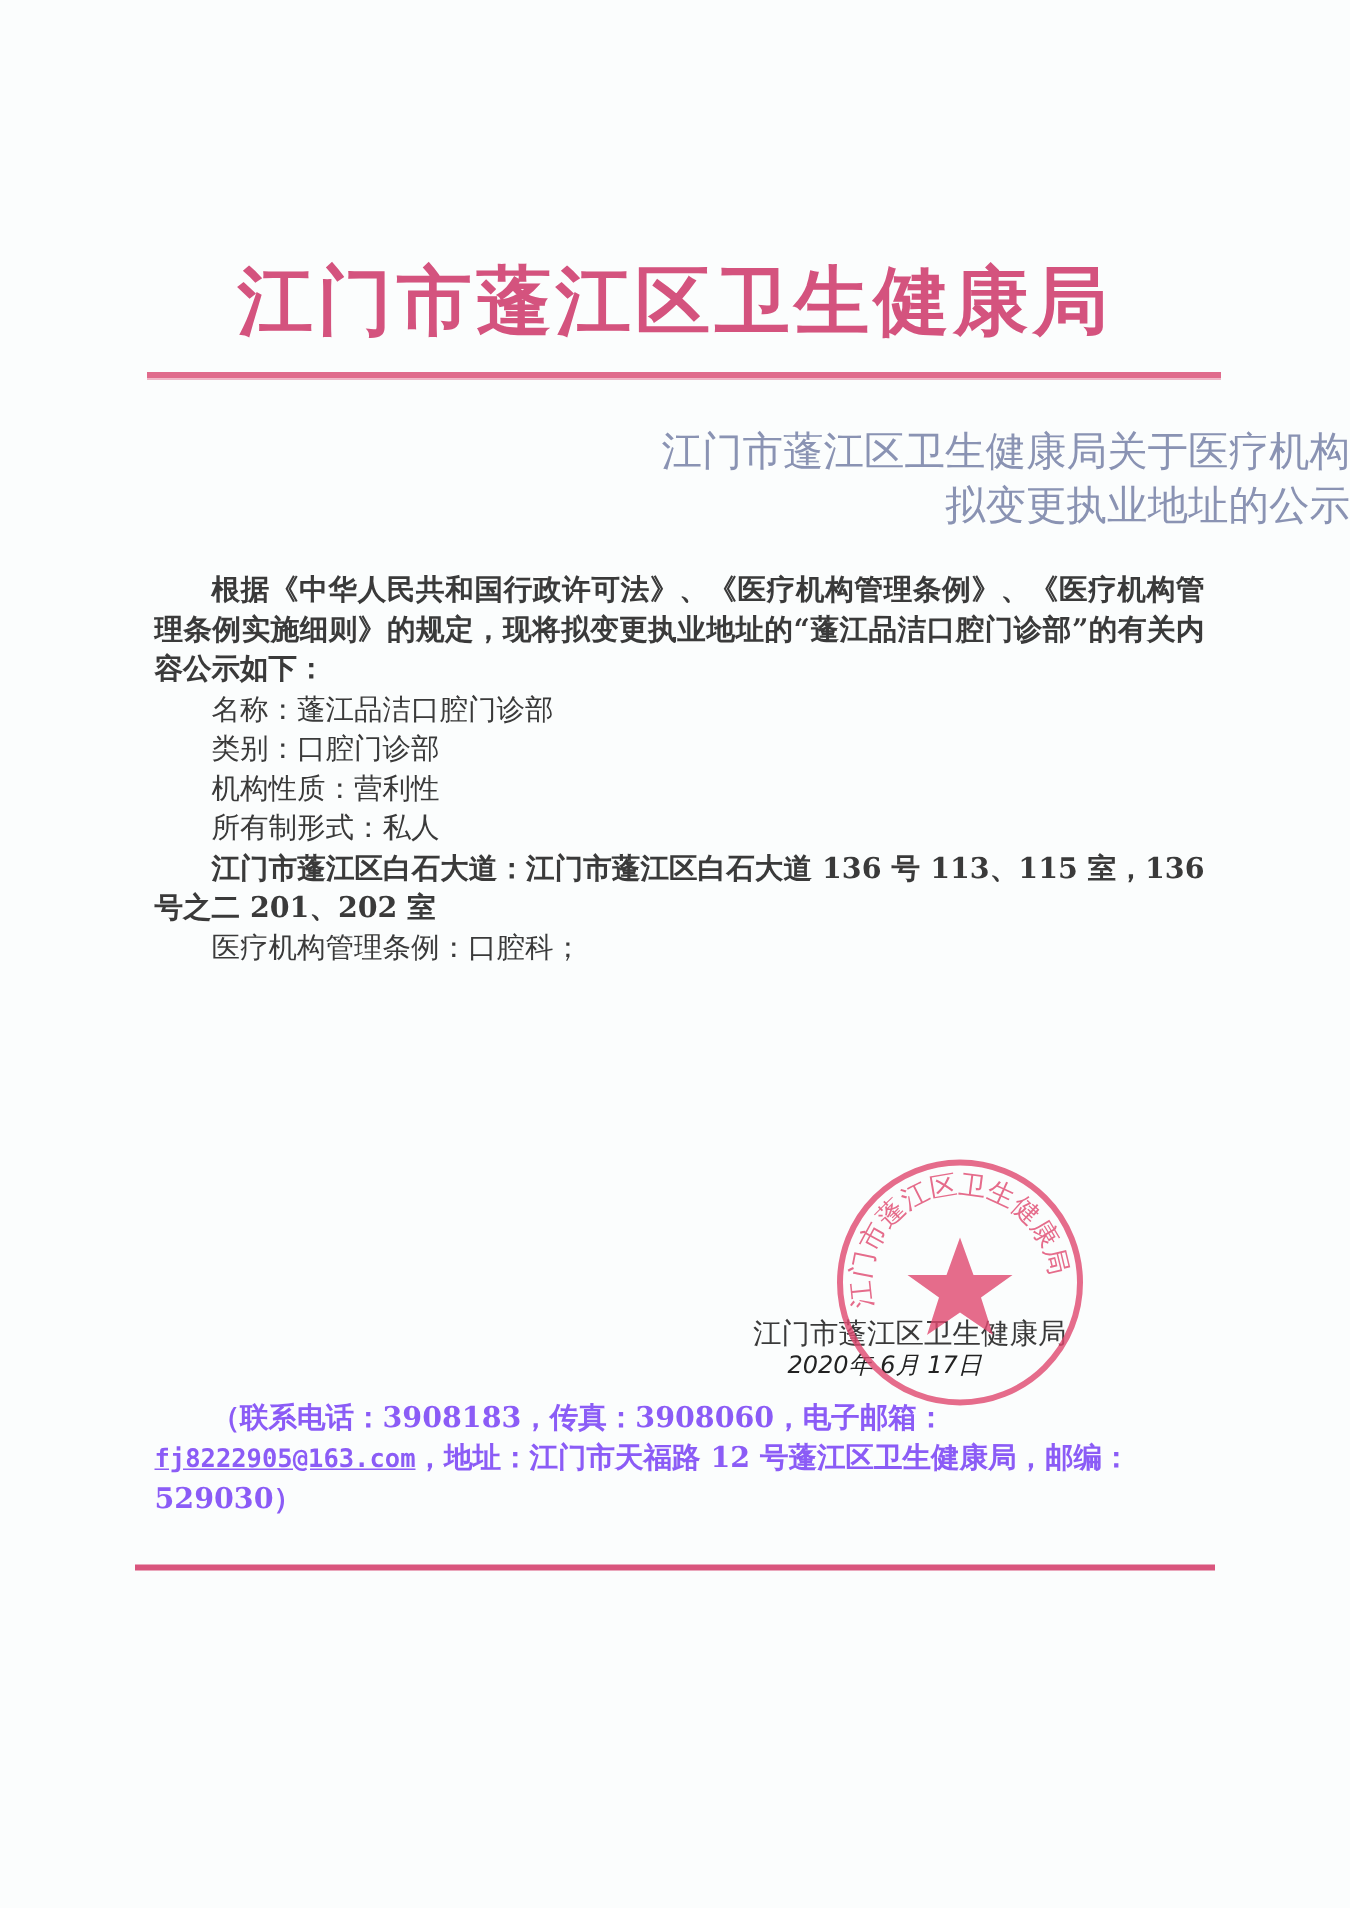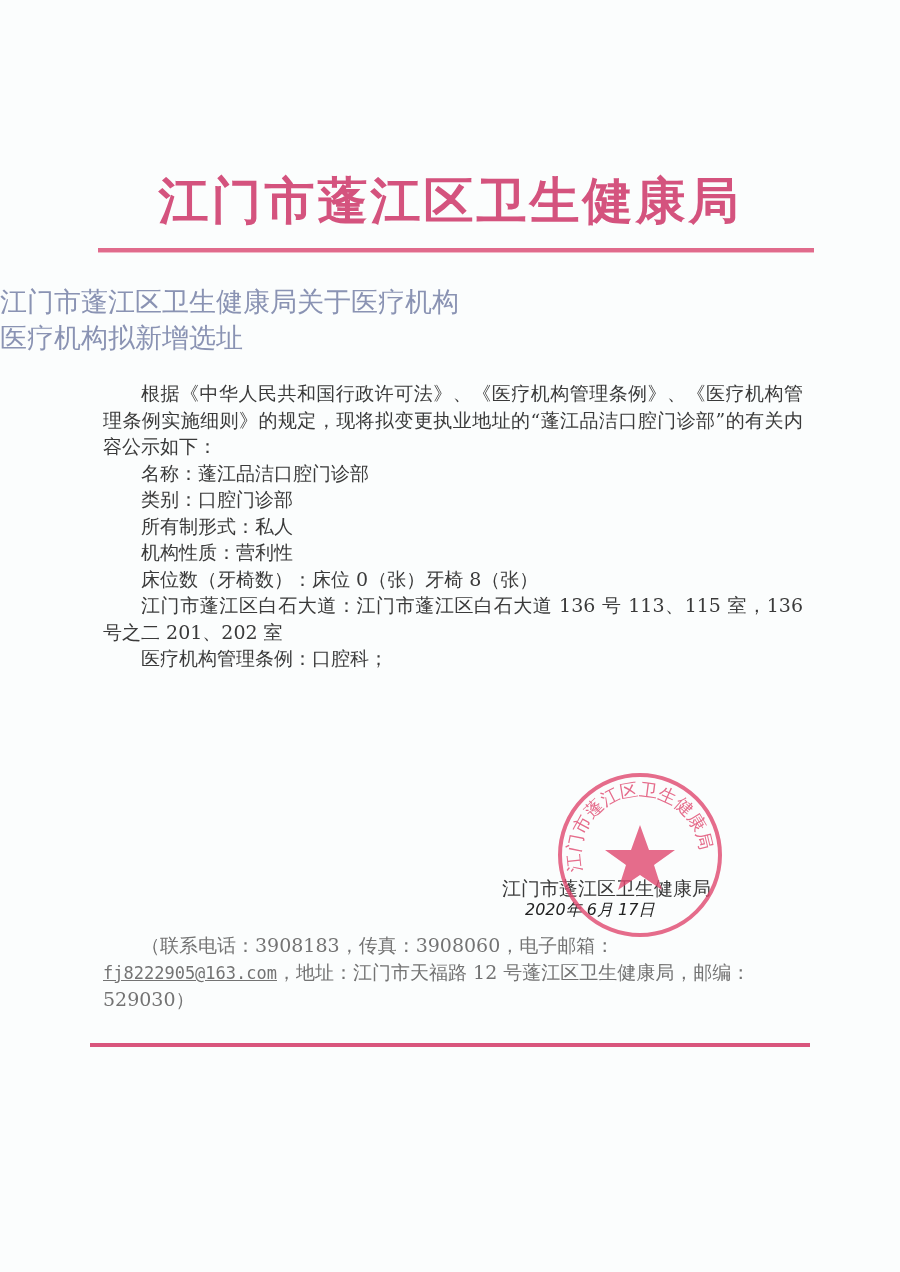--- a/index.html
+++ b/index.html
@@ -10,70 +10,69 @@
   .letterhead {
     position: absolute; left: 0; top: 168px; width: 900px; text-align: center;
     font-family: "DejaVu Sans", "Liberation Sans", sans-serif;
     font-size: 50px; font-weight: bold; color: #d4537e; letter-spacing: 3px;
   }
   .rule-top {
     position: absolute; left: 98px; top: 248px; width: 716px; height: 4px;
     background: #e06b8c; border-bottom: 1px solid #f2b8c8;
   }
   .doc-title {
-    position: absolute; left: 0; top: 284px; width: 900px; text-align: left;
+    position: absolute; left: 0; top: 284px; width: 900px; text-align: right;
     font-size: 27px; line-height: 36px; color: #8a93b3;
   }
   .body-text {
     position: absolute; left: 103px; top: 380px; width: 700px;
     font-size: 19px; line-height: 26.5px; color: #3a3a3a;
   }
   .body-text p { margin: 0; text-align: justify; }
-  .indent { text-indent: 2em; }
+  .indent { text-indent: 2em; font-weight: bold; }
   .item { padding-left: 2em; }
   .hand { font-family: "DejaVu Sans", sans-serif; font-style: italic; font-size: 22px; color: #222; }
   .signer {
     position: absolute; left: 502px; top: 876px; font-size: 19px; color: #3a3a3a;
   }
   .sign-date {
     position: absolute; left: 525px; top: 900px; font-size: 16px; font-style: italic;
     font-family: "DejaVu Sans", sans-serif; color: #222;
   }
   .contact {
     position: absolute; left: 103px; top: 932px; width: 700px;
-    font-size: 19px; line-height: 26.5px; color: #737373;
+    font-size: 19px; line-height: 26.5px; color: #8b5cf6;
   }
   .contact p { margin: 0; }
   .email { text-decoration: underline; font-family: "DejaVu Sans Mono", monospace; font-size: 17px; }
   .rule-bottom {
     position: absolute; left: 90px; top: 1043px; width: 720px; height: 4px; background: #d9557d;
   }
   .seal {
     position: absolute; left: 555px; top: 770px; width: 170px; height: 170px;
     opacity: 0.8; pointer-events: none;
   }
 </style>
 </head>
 <body>
 
 <div class="letterhead">江门市蓬江区卫生健康局</div>
 <div class="rule-top"></div>
 
 <div class="doc-title">
   <div>江门市蓬江区卫生健康局关于医疗机构</div>
-  <div>医疗机构拟新增选址</div>
+  <div>拟变更执业地址的公示</div>
 </div>
 
 <div class="body-text">
   <p class="indent">根据《中华人民共和国行政许可法》、《医疗机构管理条例》、《医疗机构管理条例实施细则》的规定，现将拟变更执业地址的“蓬江品洁口腔门诊部”的有关内容公示如下：</p>
   <p class="item"><span>名称：</span><span>蓬江品洁口腔门诊部</span></p>
   <p class="item"><span>类别：</span><span>口腔门诊部</span></p>
+  <p class="item"><span>机构性质：</span><span>营利性</span></p>
   <p class="item"><span>所有制形式：</span><span>私人</span></p>
-  <p class="item"><span>机构性质：</span><span>营利性</span></p>
-  <p class="item"><span>床位数（牙椅数）：</span><span>床位 0（张）牙椅 8（张）</span></p>
   <p class="indent"><span>江门市蓬江区白石大道：</span><span>江门市蓬江区白石大道 136 号 113、115 室，136 号之二 201、202 室</span></p>
   <p class="item"><span>医疗机构管理条例：</span><span>口腔科；</span></p>
 </div>
 
 <div class="signer">江门市蓬江区卫生健康局</div>
 <div class="sign-date">
   <span>2020</span>年 <span>6</span>月 <span>17</span>日
 </div>
 
 <svg class="seal" viewBox="0 0 170 170">

